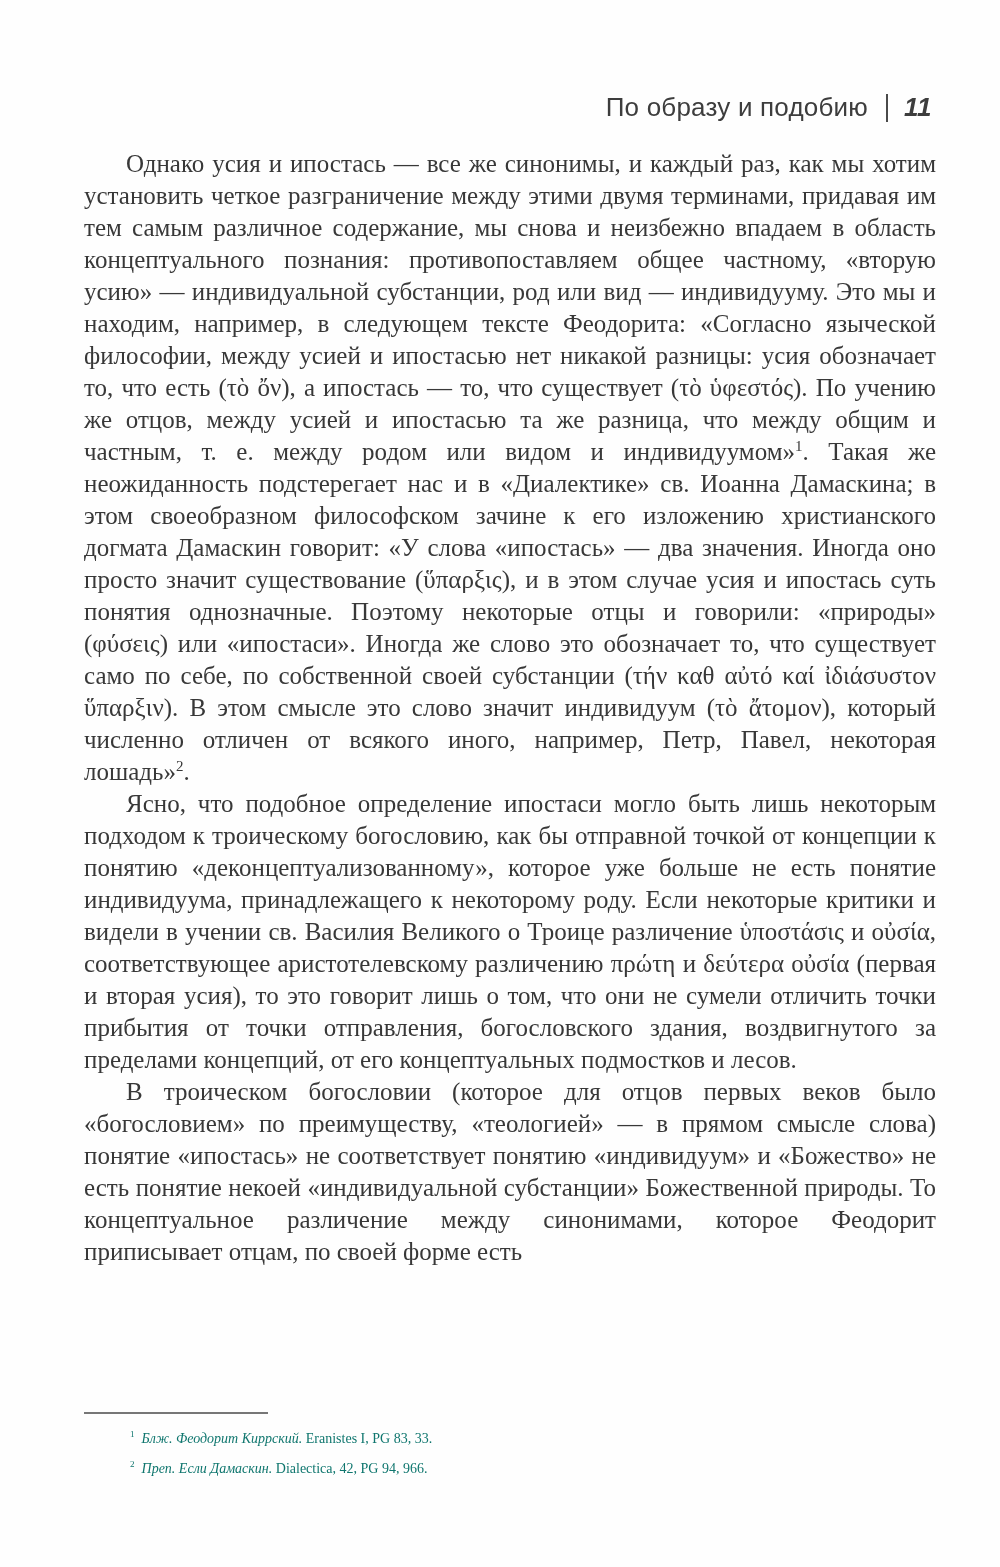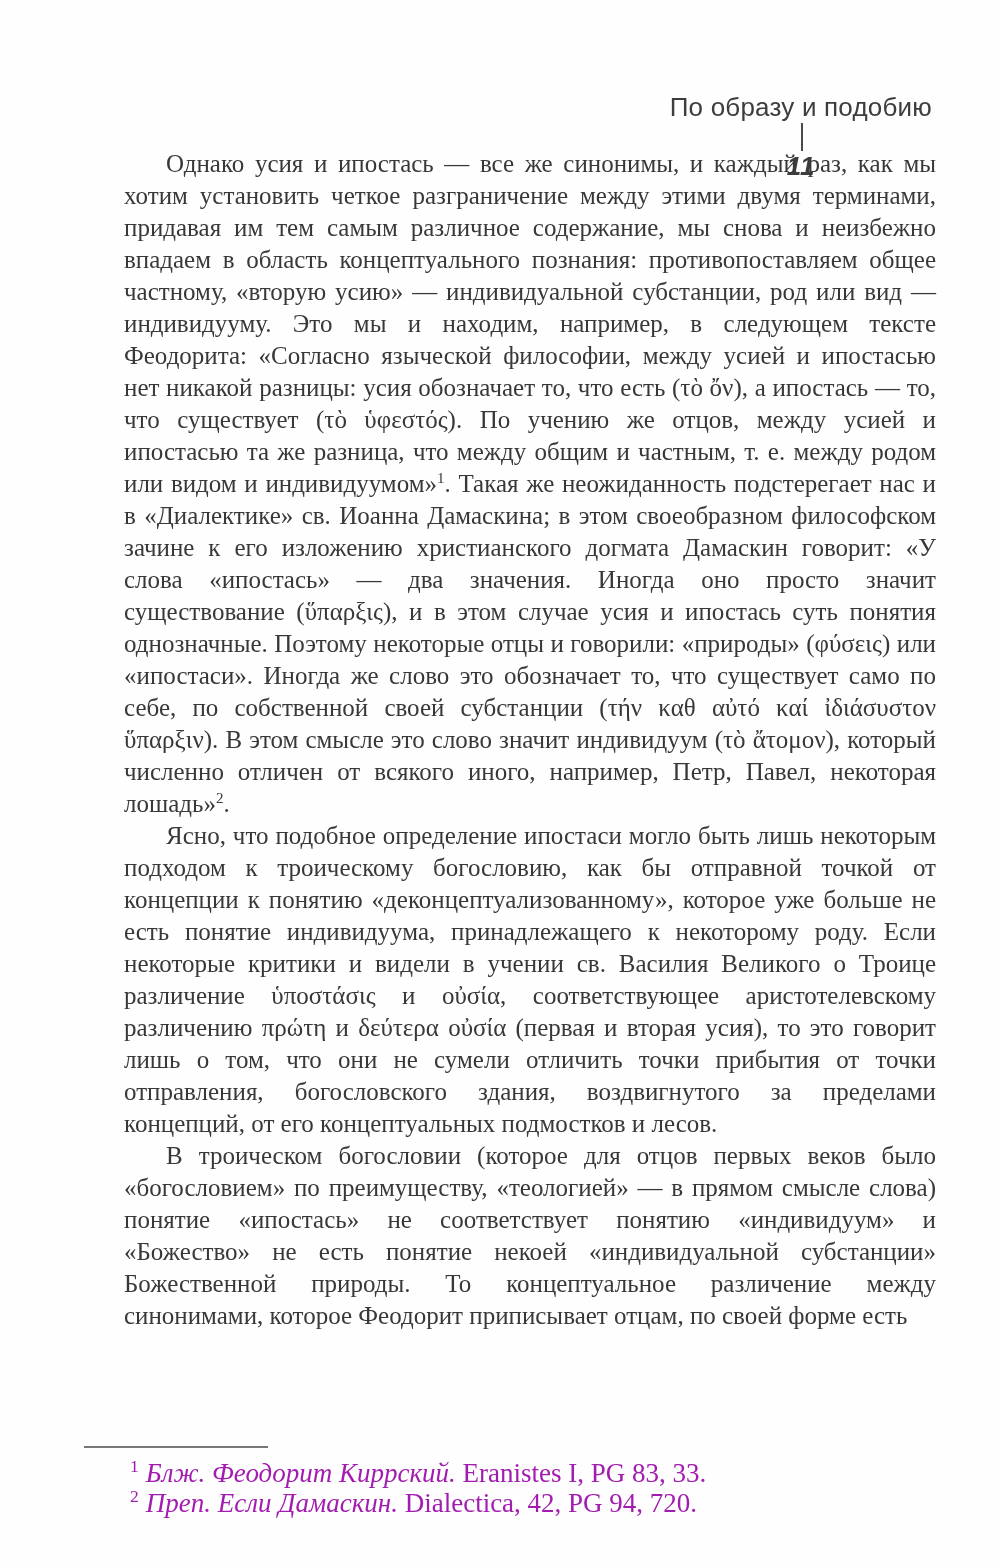--- a/index.html
+++ b/index.html
@@ -17,21 +17,20 @@
   .header {
     position: absolute;
     top: 92px;
     right: 68px;
     display: flex;
     align-items: center;
     font-family: "Liberation Sans", "DejaVu Sans", sans-serif;
     font-size: 26px;
     color: #3d3d3d;
     white-space: nowrap;
-    flex-direction: column;
   }
   .header-title { letter-spacing: 0.2px; }
   .header-divider {
     display: inline-block;
     width: 2px;
     height: 28px;
     background: #4a4a4a;
     margin: 0 16px 0 18px;
   }
   .header-page { font-weight: bold; letter-spacing: 0.5px; font-style: italic; }
@@ -39,35 +38,35 @@
   .body-text {
     position: absolute;
     top: 148px;
     left: 84px;
     width: 852px;
     font-size: 25px;
     line-height: 32px;
     text-align: justify;
     color: #383838;
   }
-  .para { text-indent: 42px; margin-left: 40px; }
+  .para { text-indent: 42px; }
   .para sup {
     font-size: 0.6em;
     line-height: 0;
     vertical-align: super;
   }
   
   .footnotes {
     position: absolute;
-    top: 1446px;
+    top: 1412px;
     left: 84px;
     width: 852px;
-    font-size: 27px;
+    font-size: 14px;
     line-height: 30px;
-    color: #a21caf;
+    color: #0f766e;
   }
   .fn-rule {
     width: 184px;
     height: 2px;
     background: #777;
     margin-bottom: 10px;
   }
   .footnote { padding-left: 46px; }
   .footnote sup {
     font-size: 0.65em;
@@ -94,17 +93,17 @@
     <p class="para"><span>Ясно, что подобное определение ипостаси могло быть лишь некоторым подходом к троическому богословию, как бы отправной точкой от концепции к понятию «деконцептуализованному», которое уже больше не есть понятие индивидуума, принадлежащего к некоторому роду. Если некоторые критики и видели в учении св. Василия Великого о Троице различение ὑποστάσις и οὐσία, соответствующее аристотелевскому различению πρώτη и δεύτερα οὐσία (первая и вторая усия), то это говорит лишь о том, что они не сумели отличить точки прибытия от точки отправления, богословского здания, воздвигнутого за пределами концепций, от его концептуальных подмостков и лесов.</span></p>
     <p class="para"><span>В троическом богословии (которое для отцов первых веков было «богословием» по преимуществу, «теологией» — в прямом смысле слова) понятие «ипостась» не соответствует понятию «индивидуум» и «Божество» не есть понятие некоей «индивидуальной субстанции» Божественной природы. То концептуальное различение между синонимами, которое Феодорит приписывает отцам, по своей форме есть</span></p>
   </div>
 
   <div class="footnotes">
     <div class="fn-rule"></div>
     <div class="footnote">
       <sup>1</sup><span class="fn-source">Блж. Феодорит Киррский.</span><span class="fn-ref"> Eranistes I, PG 83, 33.</span>
     </div>
     <div class="footnote">
-      <sup>2</sup><span class="fn-source">Преп. Если Дамаскин.</span><span class="fn-ref"> Dialectica, 42, PG 94, 720.</span>
+      <sup>2</sup><span class="fn-source">Преп. Если Дамаскин.</span><span class="fn-ref"> Dialectica, 42, PG 94, 966.</span>
     </div>
   </div>
 
 </div>
 
 </body></html>

